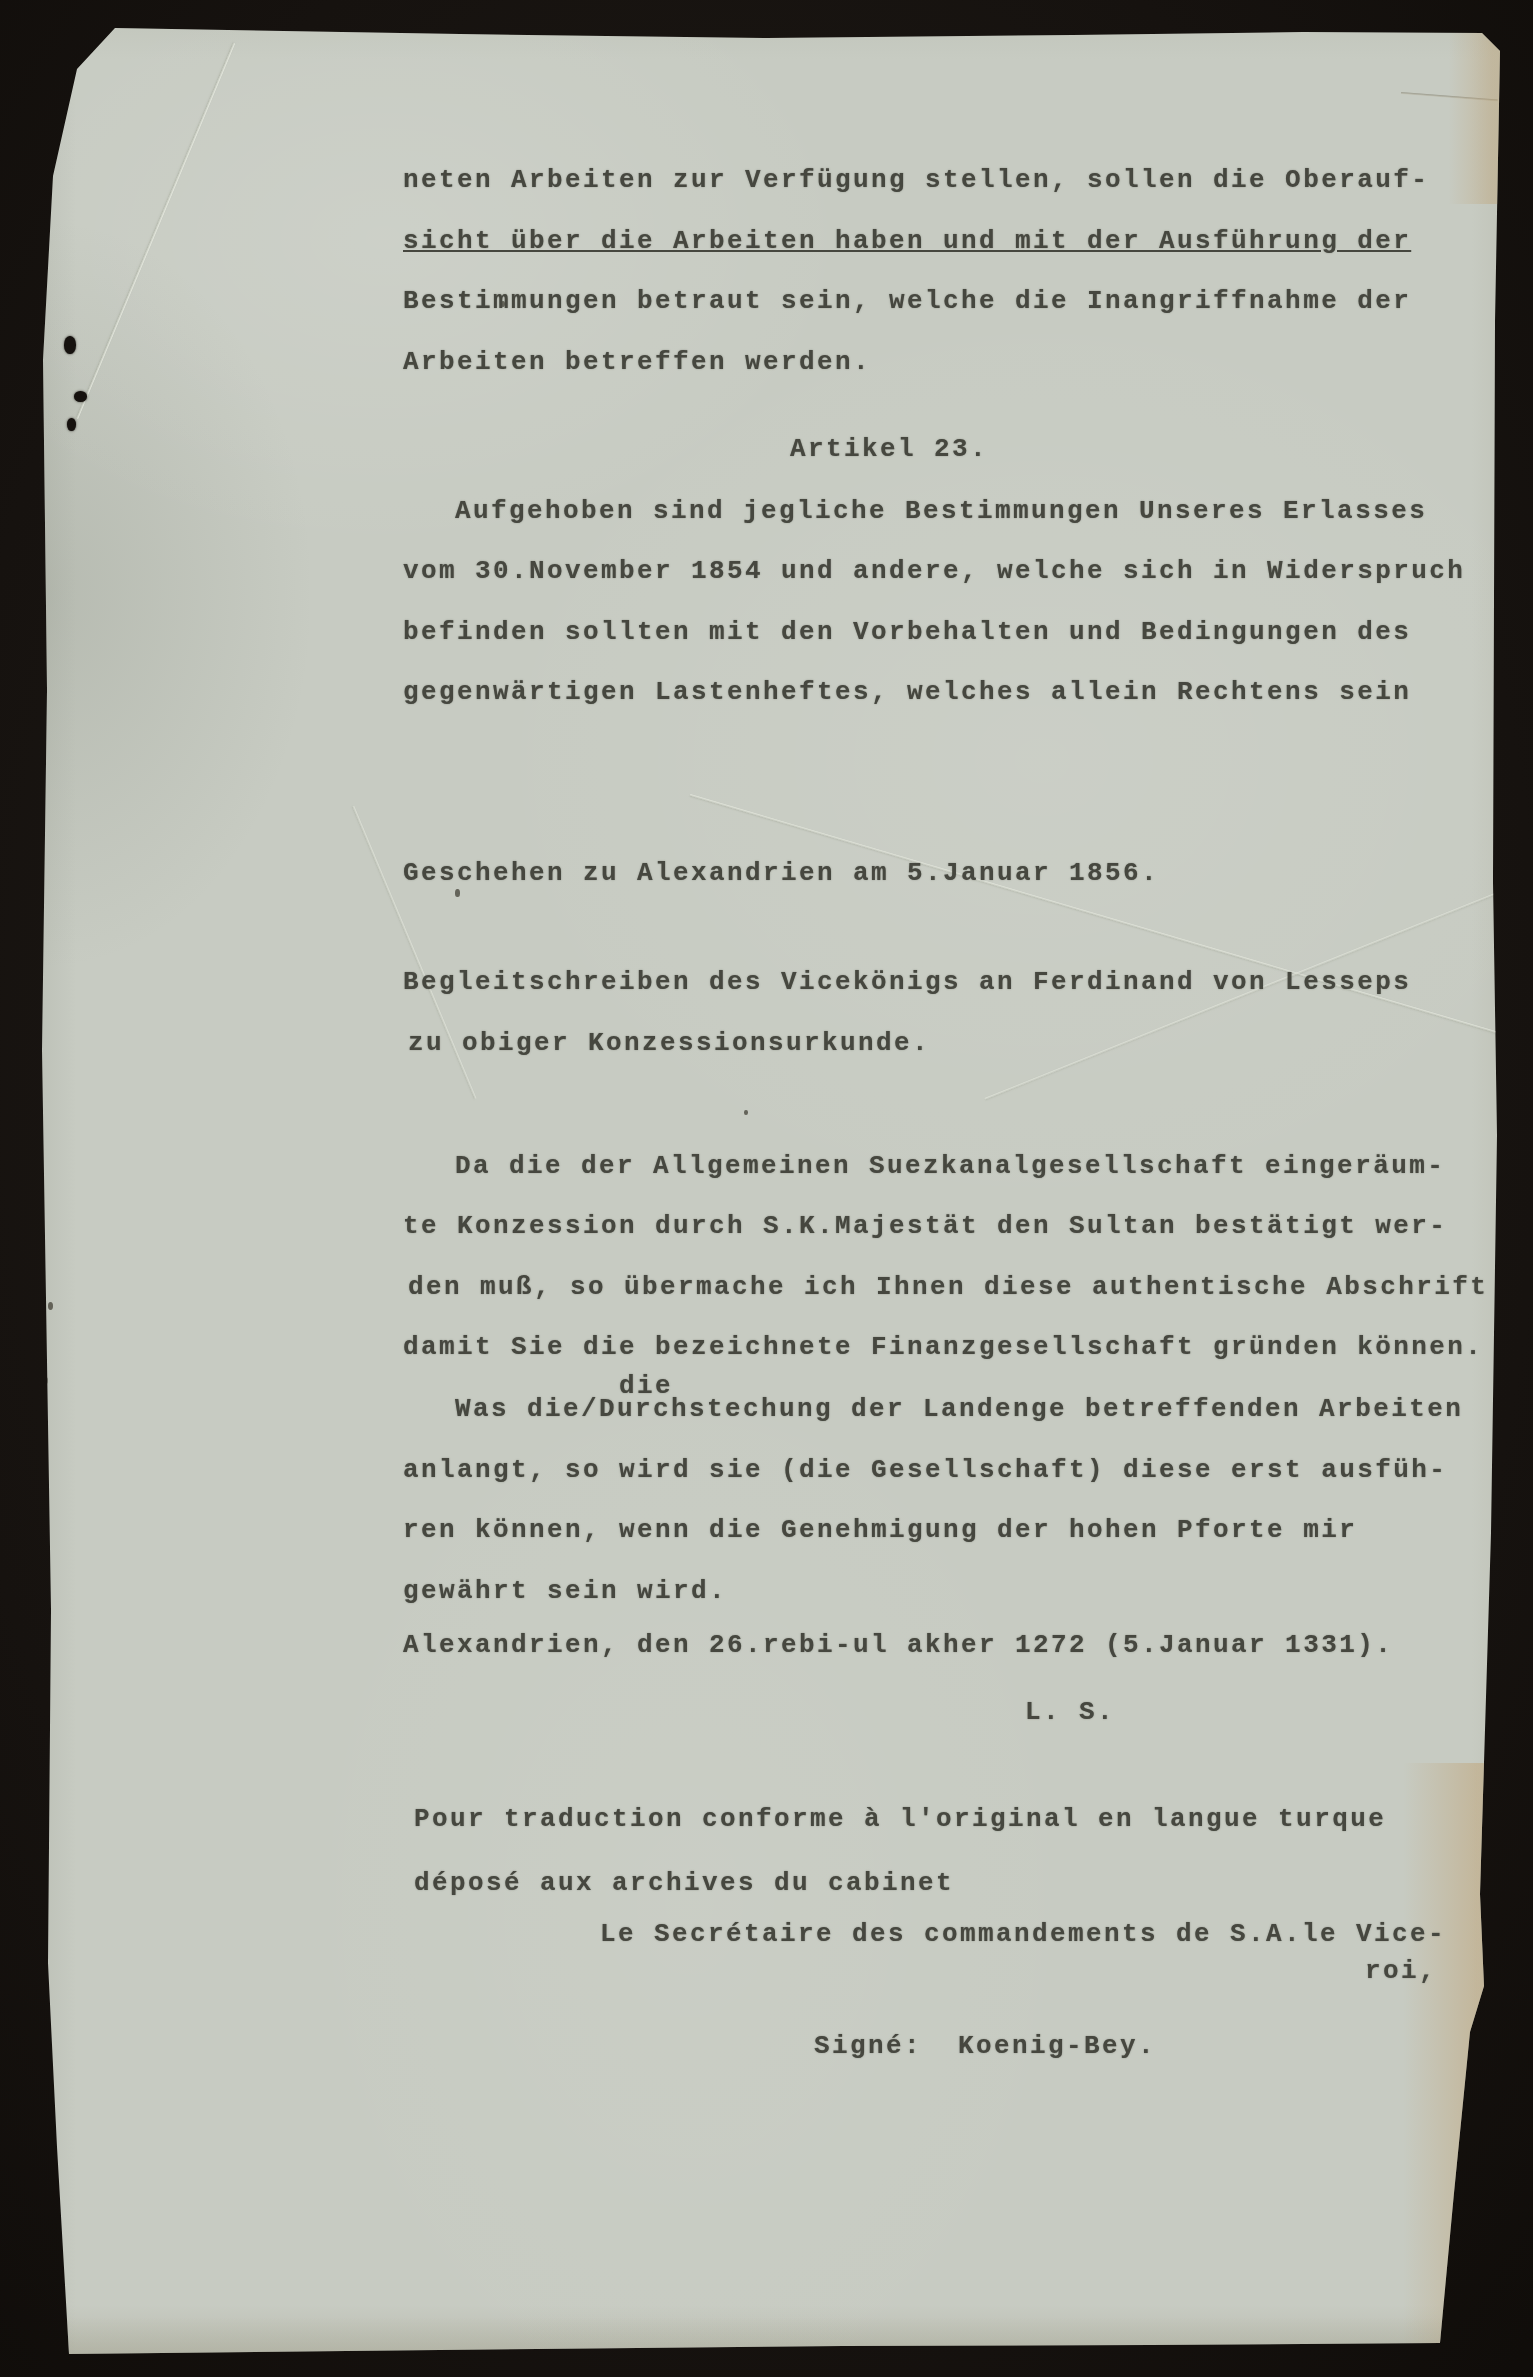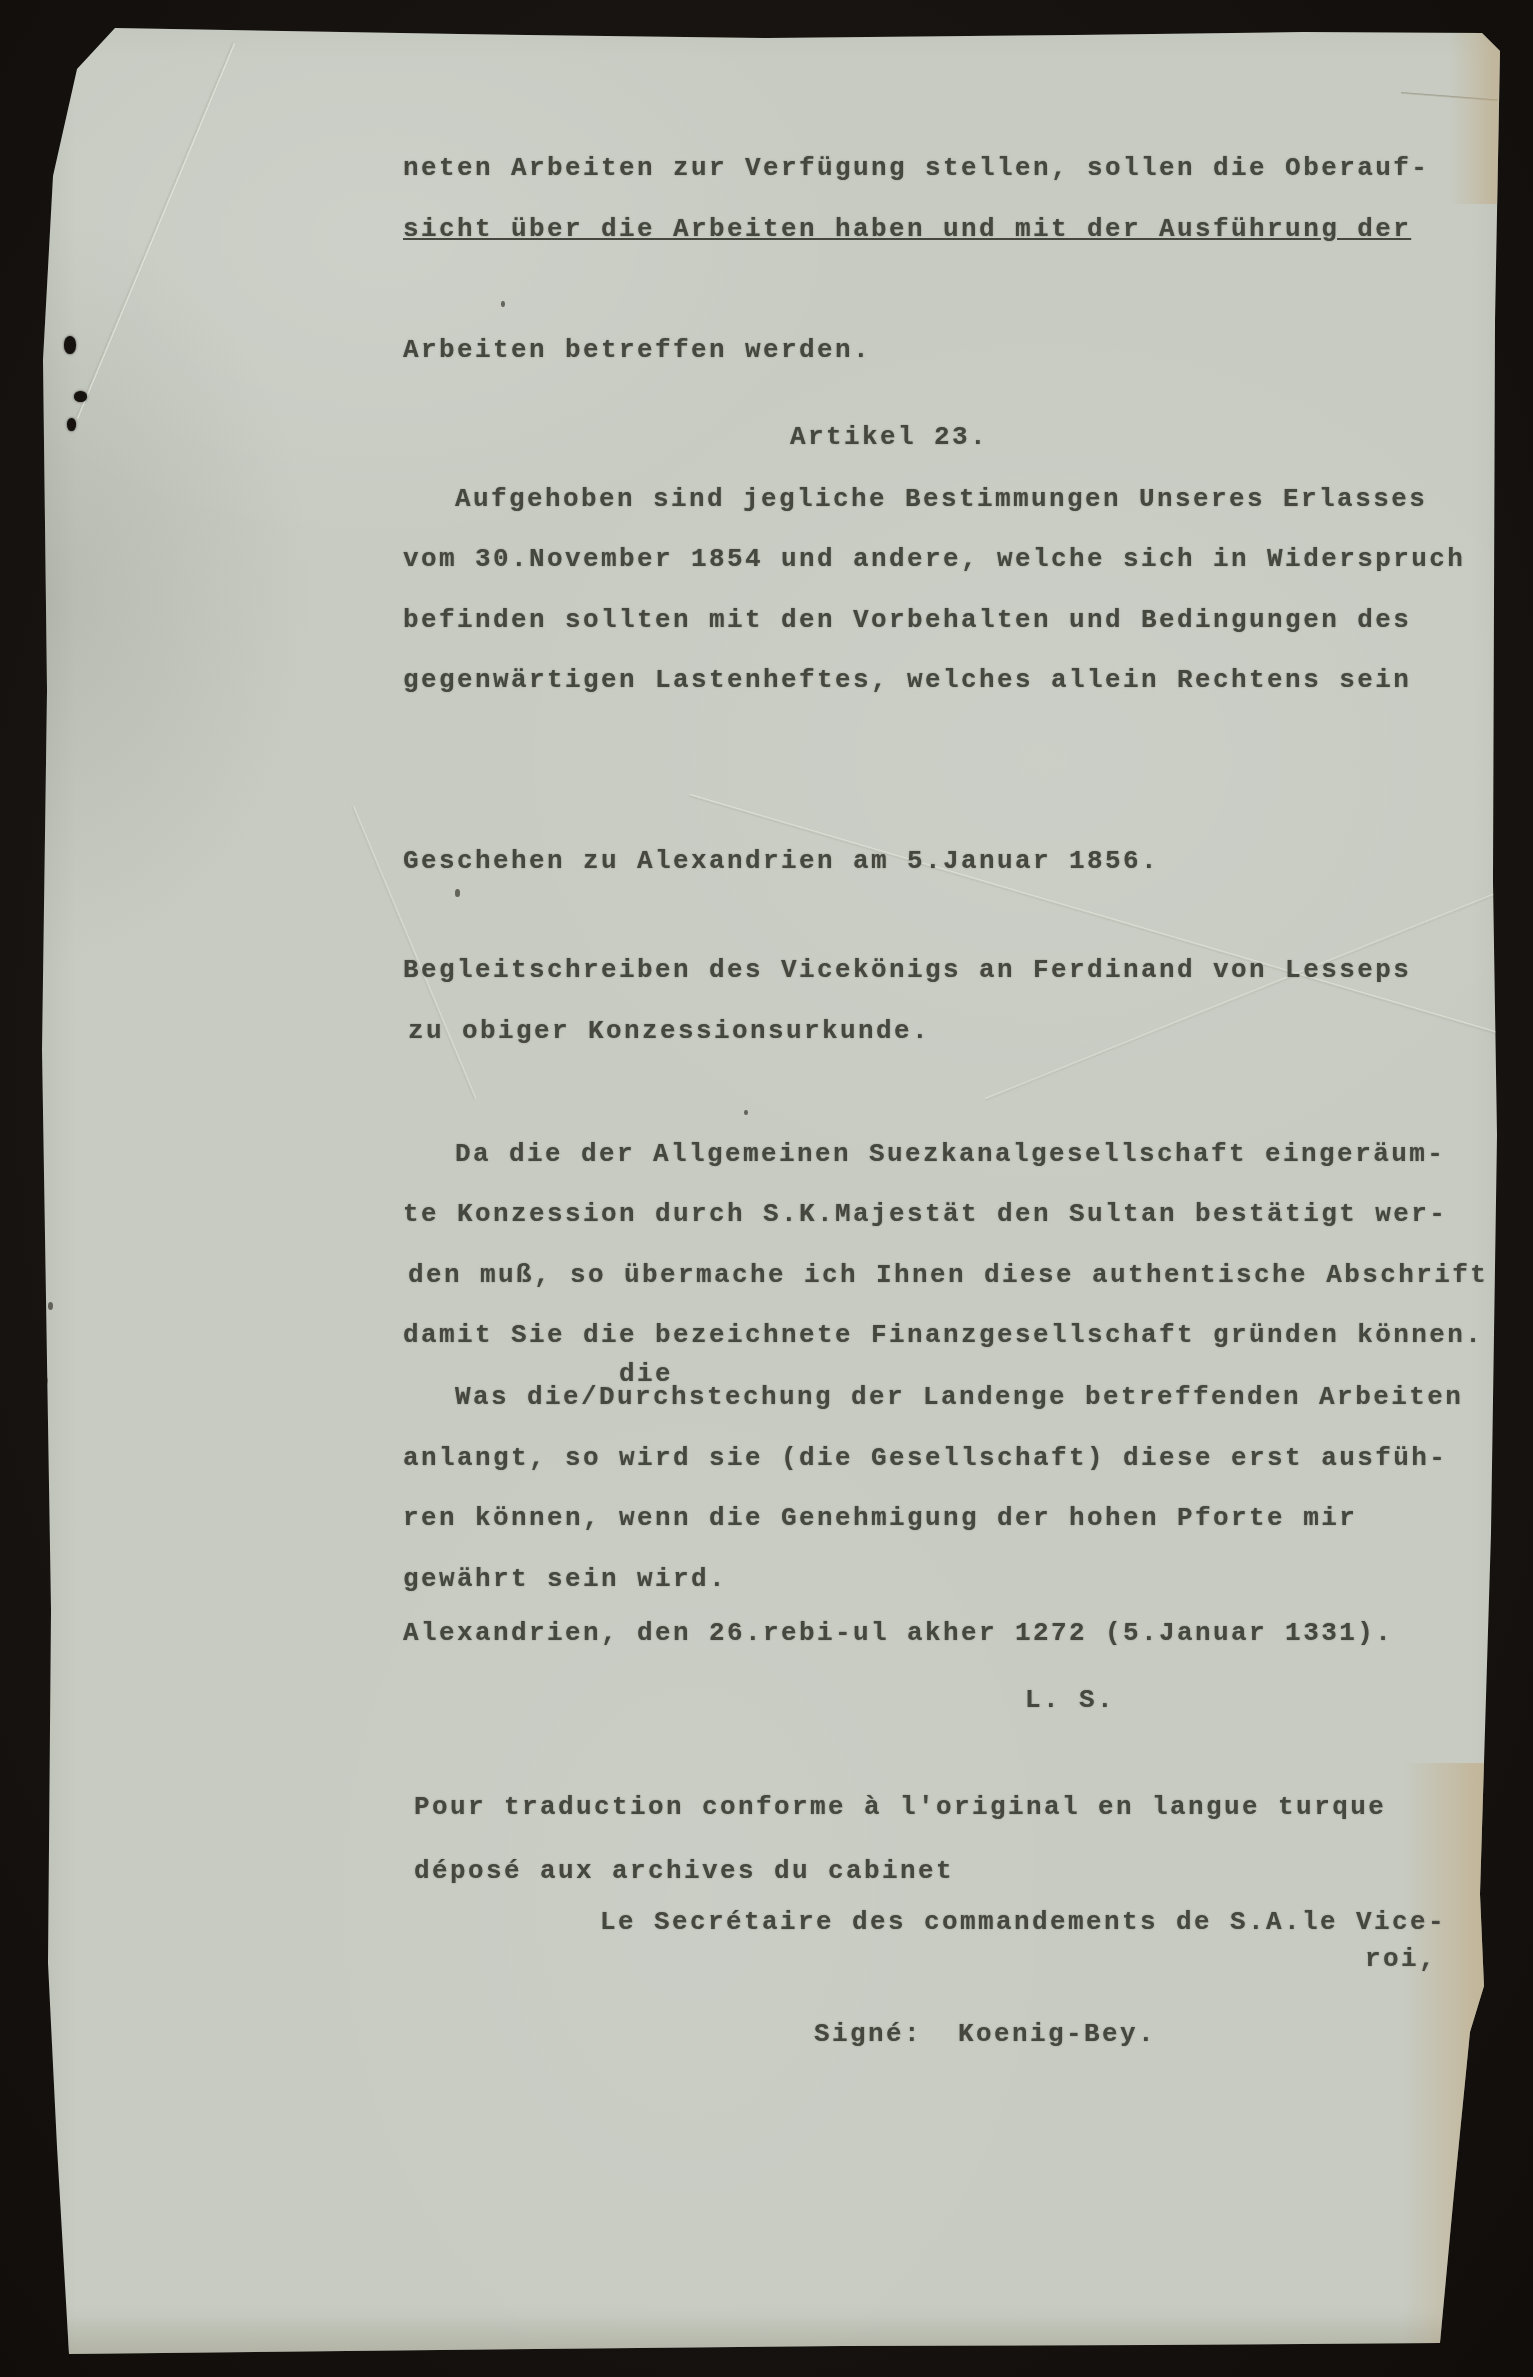--- a/index.html
+++ b/index.html
@@ -56,21 +56,21 @@
     background: rgba(62,60,50,.72);
     filter: blur(0.3px);
   }
   .tint { position:absolute; pointer-events:none; }
   .tint-right-bottom { left:1386px; top:1763px; width:113px; height:595px;
     background: linear-gradient(to right, transparent 15%, rgba(191,161,114,.48) 80%); }
   .tint-top-right { left:1435px; top:28px; width:67px; height:176px;
     background: linear-gradient(to right, transparent 20%, rgba(191,161,114,.40) 85%); }
   .tint-bottom { left:46px; top:2305px; width:1403px; height:51px;
     background: linear-gradient(to bottom, transparent, rgba(148,140,114,.26)); }
-  .text-layer { position:absolute; inset:0; filter: blur(0.3px); }
+  .text-layer { position:absolute; inset:0; filter: blur(0.3px); margin-top: 12px; }
   .tline {
     position:absolute; white-space:pre;
     font: 700 26px/31px "Liberation Mono","DejaVu Sans Mono",monospace;
     letter-spacing: 2.4px;
     color: var(--ink);
     text-shadow: 0 0 1.5px rgba(70,72,64,.55);
   }
 </style>
 </head>
 <body>
@@ -95,20 +95,21 @@
     <div class="speck" style="left:48px;top:1302px;width:5.4px;height:8.4px;"></div>
     <div class="speck" style="left:44px;top:1377px;width:3.8px;height:7px;"></div>
 
     <div class="tint tint-right-bottom"></div>
     <div class="tint tint-top-right"></div>
     <div class="tint tint-bottom"></div>
 
     <div class="text-layer">
         <span class="tline" style="left: 403px; top: 153px;">neten Arbeiten zur Verfügung stellen, sollen die Oberauf-</span>
         <span class="tline" style="left: 403px; top: 214px; text-decoration: underline;">sicht über die Arbeiten haben und mit der Ausführung der</span>
+        <span class="tline" style="left: 403px; top: 274px;">Bestimmungen betraut sein, welche die Inangriffnahme der</span>
         <span class="tline" style="left: 403px; top: 335px;">Arbeiten betreffen werden.</span>
         <span class="tline" style="left: 790px; top: 422px;">Artikel 23.</span>
         <span class="tline" style="left: 455px; top: 484px;">Aufgehoben sind jegliche Bestimmungen Unseres Erlasses</span>
         <span class="tline" style="left: 403px; top: 544px;">vom 30.November 1854 und andere, welche sich in Widerspruch</span>
         <span class="tline" style="left: 403px; top: 605px;">befinden sollten mit den Vorbehalten und Bedingungen des</span>
         <span class="tline" style="left: 403px; top: 665px;">gegenwärtigen Lastenheftes, welches allein Rechtens sein</span>
         <span class="tline" style="left: 403px; top: 846px;">Geschehen zu Alexandrien am 5.Januar 1856.</span>
         <span class="tline" style="left: 403px; top: 955px;">Begleitschreiben des Vicekönigs an Ferdinand von Lesseps</span>
         <span class="tline" style="left: 408px; top: 1016px;">zu obiger Konzessionsurkunde.</span>
         <span class="tline" style="left: 455px; top: 1139px;">Da die der Allgemeinen Suezkanalgesellschaft eingeräum-</span>

